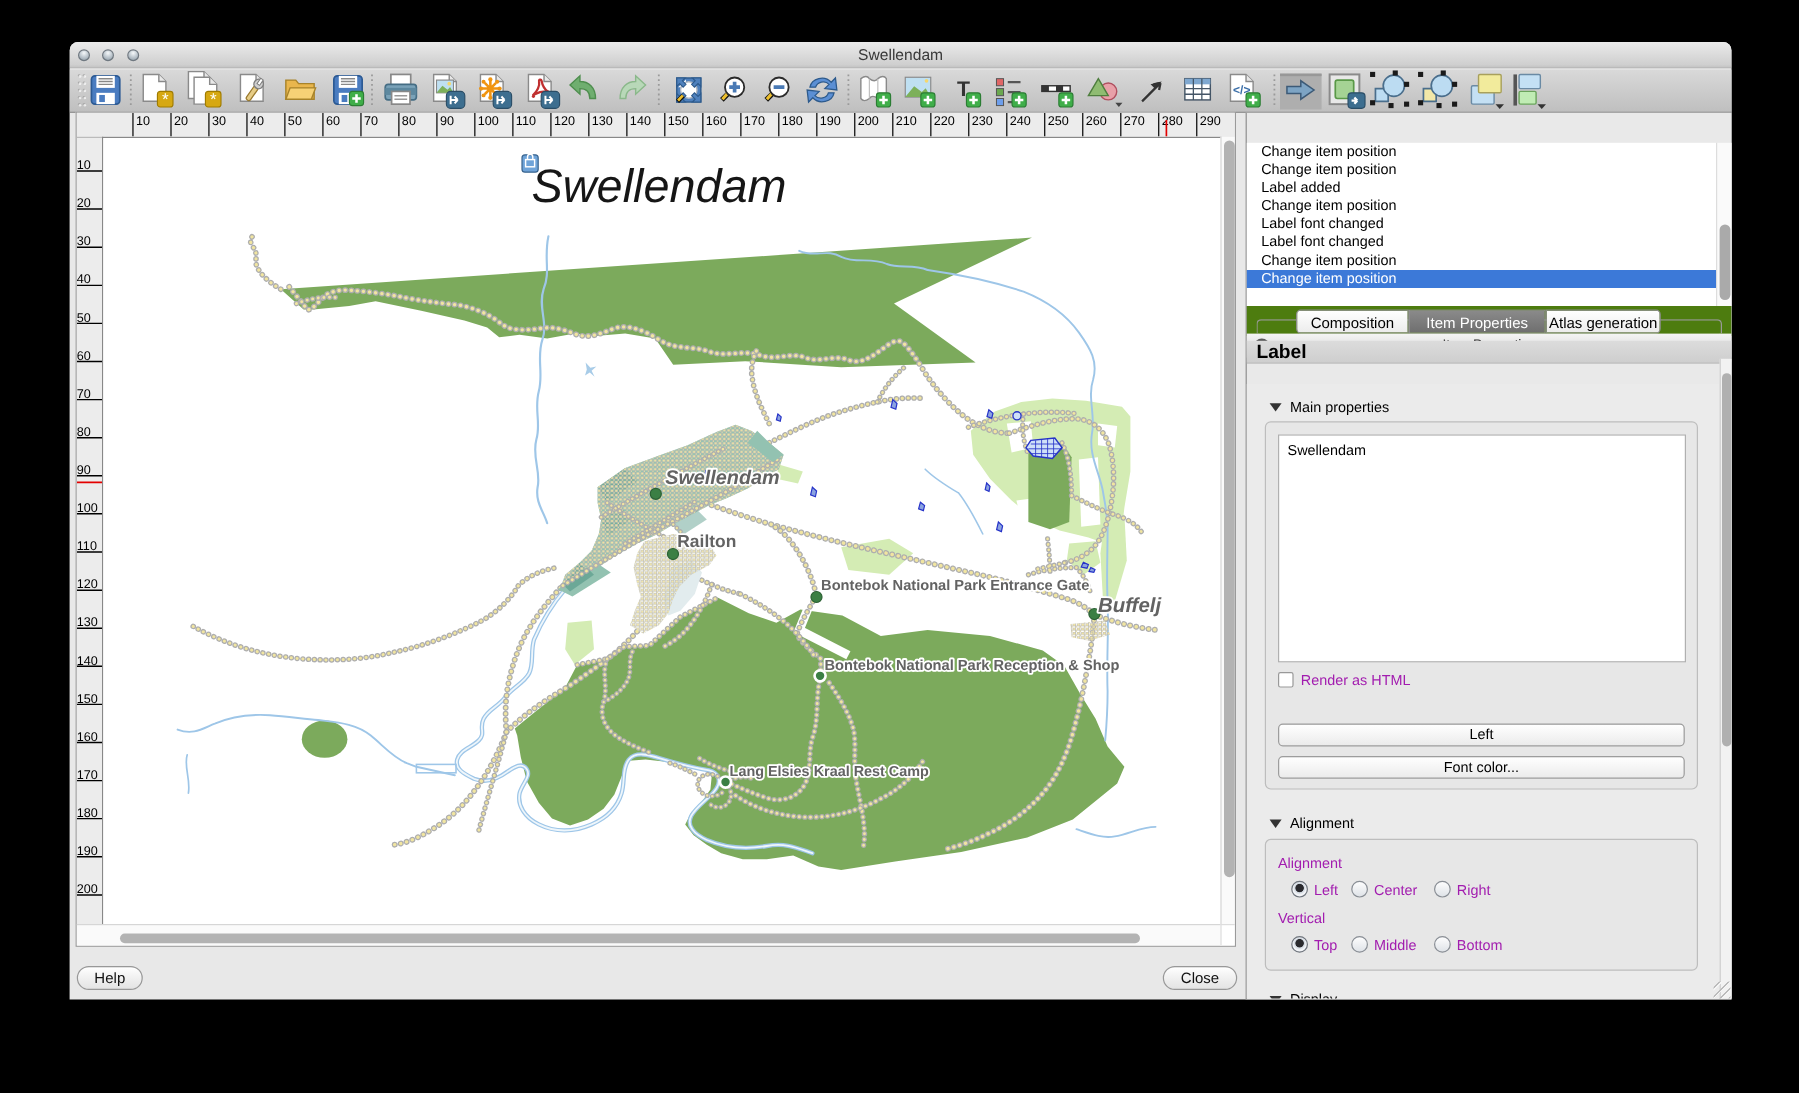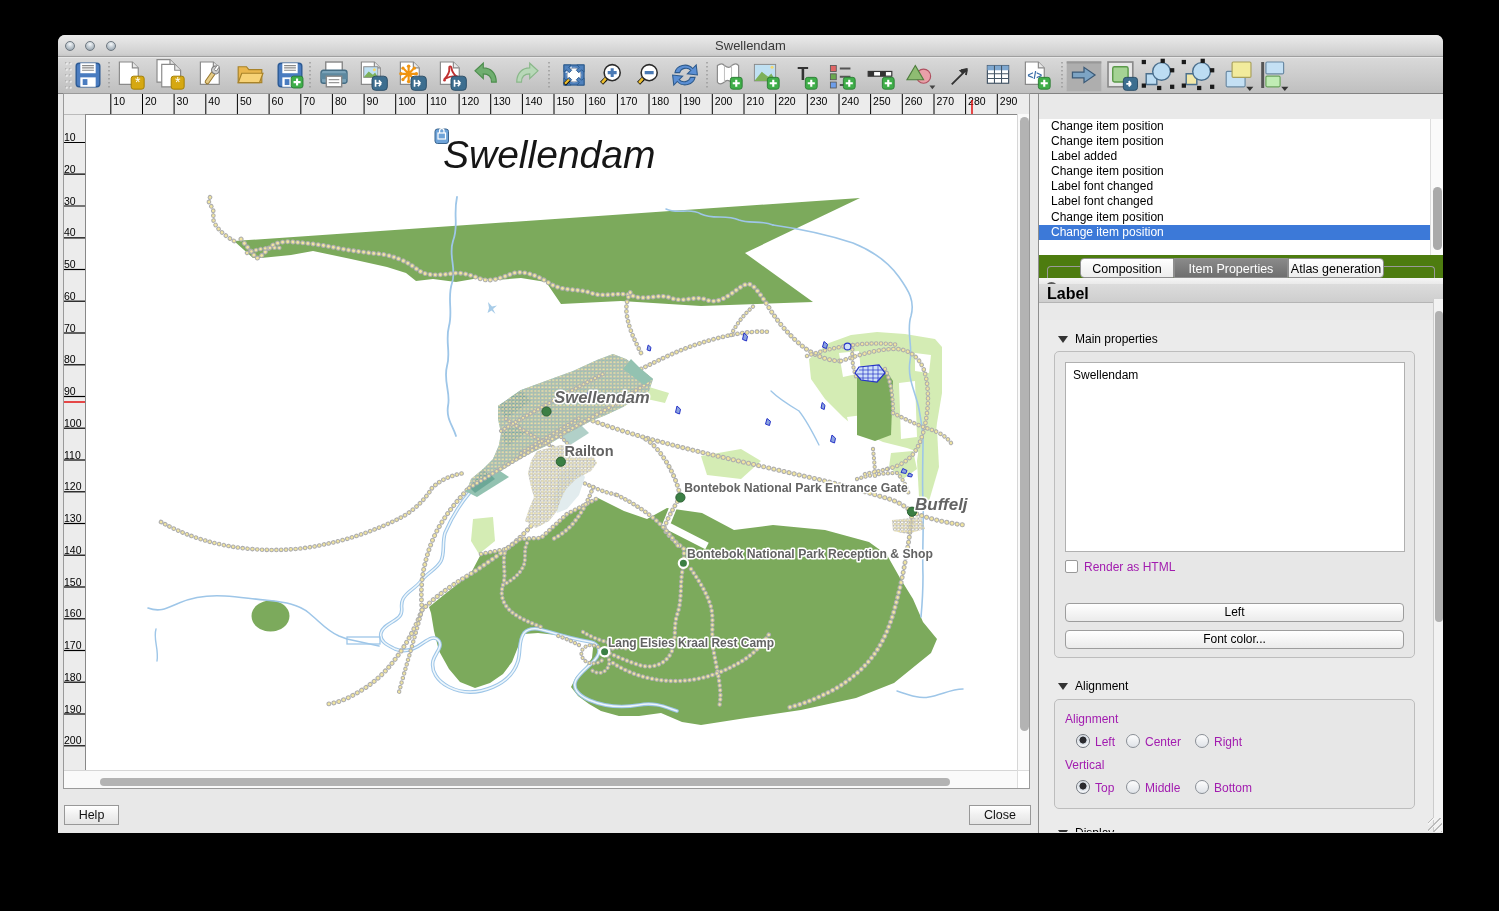--- a/index.html
+++ b/index.html
@@ -13,21 +13,21 @@
 
 #canvasframe{position:absolute;left:5px;top:58px;width:967px;height:696px;border:1px solid #9a9a9a;background:#ececec;}
 #hruler{position:absolute;left:0px;top:0px;width:965px;height:20px;background:#ececec;overflow:hidden;}
 #vruler{position:absolute;left:0px;top:20px;width:21px;height:656px;background:#ececec;overflow:hidden;border-top:1px solid #bbb;}
 #view{position:absolute;left:21px;top:20px;width:933px;height:656px;background:#fff;overflow:hidden;border-top:1px solid #888;border-left:1px solid #888;}
 #vsb{position:absolute;right:0;top:20px;width:12px;height:656px;background:#fafafa;border-left:1px solid #d6d6d6;}
 #vsb .thumb{position:absolute;left:1.5px;top:3px;width:9px;height:614px;background:#b3b3b3;border-radius:5px;}
 #hsb{position:absolute;left:0;bottom:0;width:954px;height:18px;background:#fafafa;border-top:1px solid #d6d6d6;}
 #hsb .thumb{position:absolute;left:36px;top:7px;width:850px;height:8px;background:#b3b3b3;border-radius:4px;}
 #corner{position:absolute;right:0;bottom:0;width:12px;height:18px;background:#fff;border-left:1px solid #ddd;border-top:1px solid #ddd;}
-.btn{position:absolute;height:20px;background:linear-gradient(#ffffff,#f0f0f0 50%,#e4e4e4);border:1px solid #989898;border-radius:0;font-size:12.5px;text-align:center;line-height:18px;color:#111;}
+.btn{position:absolute;height:20px;background:linear-gradient(#ffffff,#f0f0f0 50%,#e4e4e4);border:1px solid #989898;border-radius:10px;font-size:12.5px;text-align:center;line-height:18px;color:#111;}
 
 #dock{position:absolute;left:980px;top:59px;width:405px;height:739px;background:#e9e9e9;border-left:1px solid #8e8e8e;}
 .dockhead{position:absolute;left:0;width:100%;height:25px;background:linear-gradient(#f5f5f5,#cfcfcf);border-bottom:1px solid #9f9f9f;text-align:center;font-size:11.5px;line-height:25px;color:#222;}
 .closebtn{position:absolute;left:6px;top:6px;width:13px;height:13px;border-radius:50%;background:#5a5a5a;color:#fff;}
 .closebtn:before{content:"✕";position:absolute;left:0;top:0;width:13px;height:13px;font-size:9px;line-height:13px;text-align:center;font-weight:bold;}
 #cmdlist{position:absolute;left:0;top:25px;width:391px;height:136px;background:#fff;font-size:12px;color:#000;}
 #cmdlist div{height:15.1px;line-height:15.1px;padding-left:12px;}
 #cmdlist .sel{background:#3c79d8;color:#fff;}
 #listsb{position:absolute;left:391px;top:25px;width:14px;height:136px;background:#fafafa;border-left:1px solid #ddd;}
 #listsb .thumb{position:absolute;left:2px;top:68px;width:9px;height:63px;background:#aaa;border-radius:4.5px;}

